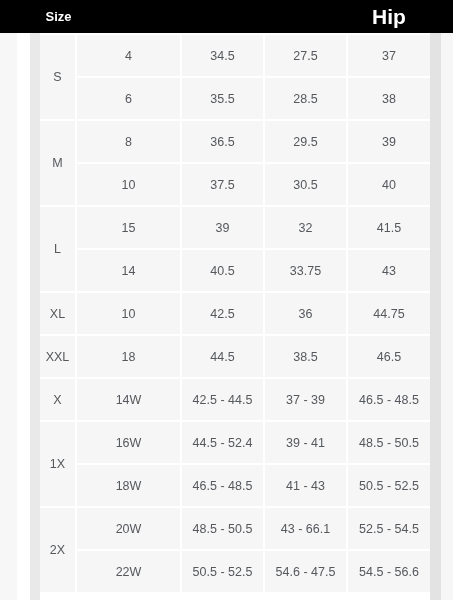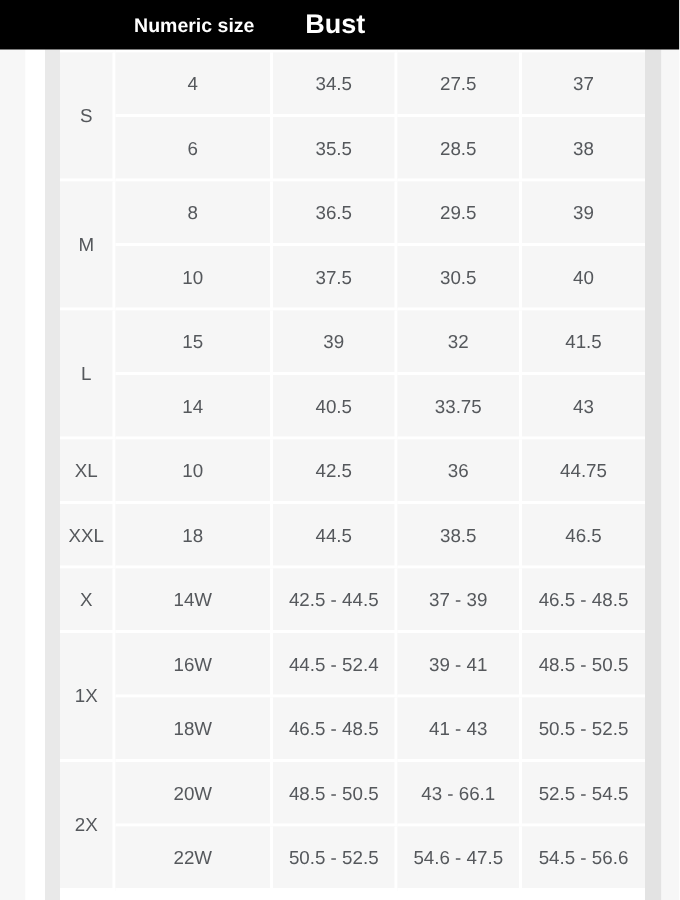--- a/index.html
+++ b/index.html
@@ -130,22 +130,22 @@
     height: 8px;
     border-bottom: 2px solid #ffffff;
   }
 </style>
 </head>
 <body>
 
 <div class="page">
 
   <div class="header-bar">
-    <div class="header-cell hc-numeric">Numeric size</div>
-    <div class="header-cell hc-bust">Bust</div>
+    <div class="header-cell hc-size">Size</div>
+    <div class="header-cell hc-hip">Hip</div>
   </div>
 
   <div class="gutter gutter-left-outer"></div>
   <div class="gutter gutter-left-white"></div>
   <div class="gutter gutter-left-band"></div>
   <div class="gutter gutter-right-band"></div>
   <div class="gutter gutter-right-outer"></div>
 
   <div class="table-wrap">
     <table class="size-table">

